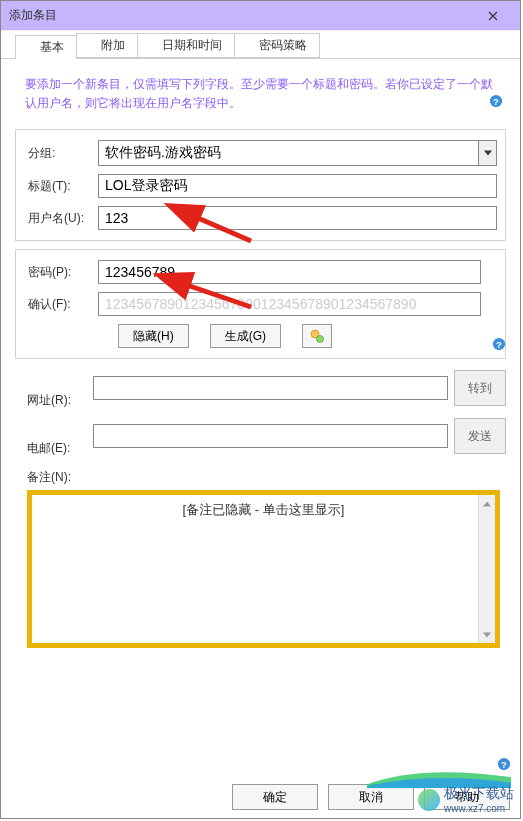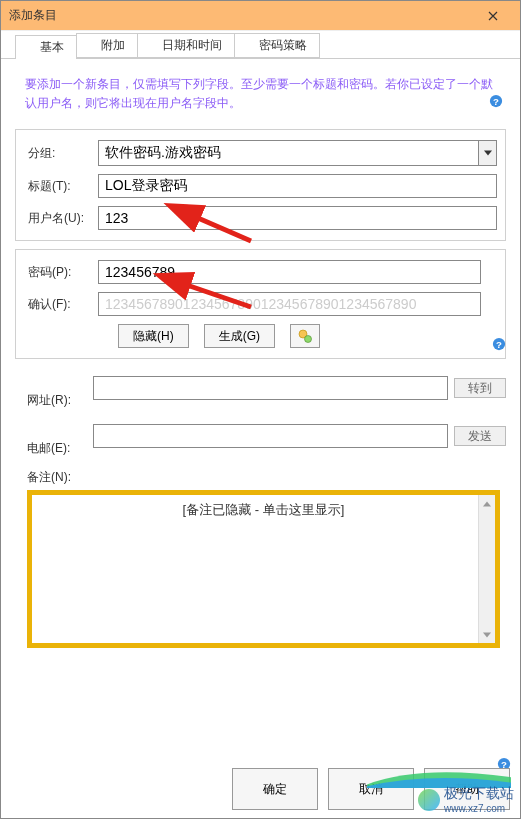--- a/index.html
+++ b/index.html
@@ -1,19 +1,19 @@
 <!DOCTYPE html>
 <html><head>
 <meta charset="utf-8">
 <style>
 * { box-sizing: border-box; margin:0; padding:0; }
 body { font-family: "Microsoft YaHei", "SimSun", Tahoma, sans-serif; font-size:12px; background:#fff; width:523px; height:821px; overflow:hidden; position:relative; }
 
 .window { width:521px; height:819px; border:1px solid #888; position:relative; background:#fff; }
-.titlebar { height:30px; background:#fdba74; display:flex; align-items:center; padding:0 4px 0 8px; border-bottom:1px solid #eee;}
+.titlebar { height:30px; background:#c4b5fd; display:flex; align-items:center; padding:0 4px 0 8px; border-bottom:1px solid #eee;}
 .titlebar .title { flex:1; font-size:12px; color:#333;}
 .titlebar .close { width:46px; height:30px; display:flex; align-items:center; justify-content:center; font-size:14px; color:#333;}
 .titlebar .close svg { width:10px; height:10px;}
 
 .tabs { display:flex; padding:6px 10px 0 14px; border-bottom:1px solid #ccc; height:28px; align-items:flex-end; }
 .tab { border:1px solid #ccc; border-bottom:none; padding:3px 12px 3px 24px; margin-right:0; background:#fff; font-size:12px; position:relative; top:1px; background:#fff; color:#333;}
 .tab.inactive { background:#fff; border-bottom:1px solid #ccc; top:0;}
 .tab.active { background:#fff; z-index:2; top:1px;}
 .tab + .tab { margin-left:-1px;}
 
@@ -31,39 +31,39 @@
 input[type=text], select, .combo, .txtbox, .pwdbox, .cfmbox, textarea {
   width:100%; border:1px solid #888; padding:3px 6px; font-size:14px; font-family:inherit; height:24px; background:#fff;
 }
 .combo { height:26px; font-size:14px; position:relative; padding-right:20px;}
 .combo .arrow { position:absolute; right:0; top:0; bottom:0; width:18px; background:#f0f0f0; border-left:1px solid #888; display:flex; align-items:center; justify-content:center;}
 .combo .arrow svg{ width:8px; height:6px;}
 
 .pwdsection { border:1px solid #d0d0d0; margin:6px 4px 8px 4px; padding:10px 24px 10px 12px; position:relative;}
 .cfminput { color:#bbb; font-size:14px;}
 
-.btnrow { margin-top:8px; display:flex; align-items:flex-end; padding-left:90px; gap:15px;}
+.btnrow { margin-top:8px; display:flex; align-items:flex-end; padding-left:90px; gap:21px;}
 .btn { border:1px solid #999; background:#f6f6f6; padding:4px 14px; font-size:12px; min-width:66px; text-align:center; height:24px; display:flex; align-items:center; justify-content:center;}
 .btn.small { min-width:30px; padding:2px 6px;}
 
 .url-row, .email-row { display:flex; align-items:center; margin:6px 4px;}
 .url-row .lbl, .email-row .lbl { width:78px; padding-left:12px;margin-top:25px;}
 .url-row .inp, .email-row .inp { flex:1; margin-right:6px;}
-.sidebtn { width:52px; height:20px; border:1px solid #bbb; background:#f0f0f0; color:#666; font-size:12px; display:flex;align-items:center;justify-content:center;}
+.sidebtn { width:52px; height:36px; border:1px solid #bbb; background:#f0f0f0; color:#666; font-size:12px; display:flex;align-items:center;justify-content:center;}
 
 .notes-lbl { padding:6px 4px 4px 16px; font-size:12px; color:#333;}
 .notes-box { margin:0 10px 0 16px; border:5px solid #eab308; height:158px; background:#fff; position:relative; overflow:hidden;}
 .notes-hidden { text-align:center; padding:6px; color:#333; font-size:13px;}
 .notes-scroll { position:absolute; right:0; top:0; bottom:0; width:17px; background:#f0f0f0; border-left:1px solid #ddd;}
 .notes-scroll .sbtn { height:17px; display:flex;align-items:center;justify-content:center; background:#f0f0f0;}
 .notes-scroll .sbtn svg{width:8px;height:6px;}
 .notes-scroll .track{ position:absolute; top:17px; bottom:17px; left:0; right:0;}
 
 .footer { position:absolute; bottom:8px; right:10px; display:flex; gap:10px;}
-.footer .fbtn { width:86px; height:42px; border:1px solid #999; background:#f6f6f6; font-size:12px; display:flex;align-items:center;justify-content:center;}
+.footer .fbtn { width:86px; height:26px; border:1px solid #999; background:#f6f6f6; font-size:12px; display:flex;align-items:center;justify-content:center;}
 
 .watermark { position:absolute; bottom:4px; right:6px; display:flex; align-items:center; gap:4px; opacity:0.85;}
 .watermark .logo { width:22px; height:22px; border-radius:50%; background:linear-gradient(135deg,#7ed957,#34b1ff);}
 .watermark .txt1 { font-size:14px; color:#1a4b8c; font-weight:normal;}
 .watermark .txt2 { font-size:10px; color:#1a4b8c;}
 .wm-swoosh { position:absolute; bottom:30px; right:6px; width:150px; height:18px;}
 .wm-swoosh svg{width:150px;height:18px;}
 
 .arrow-annot { position:absolute; pointer-events:none;}
 .arrow-annot svg { overflow:visible;}

